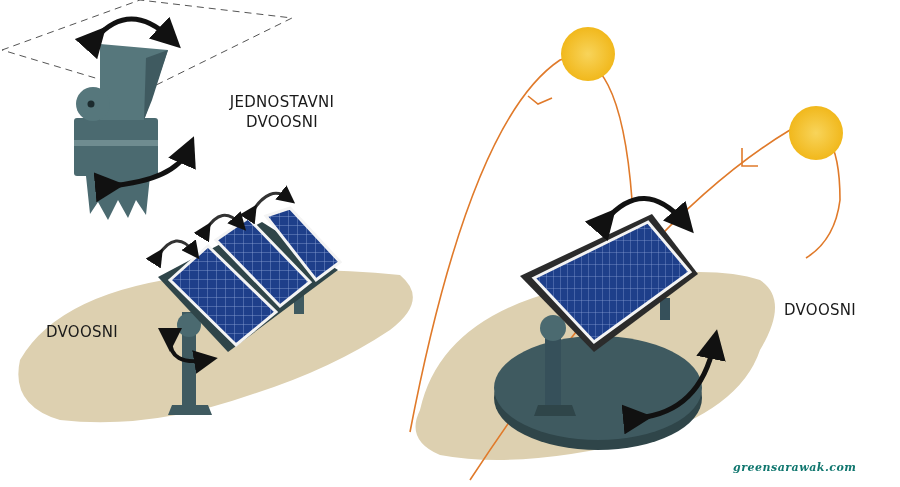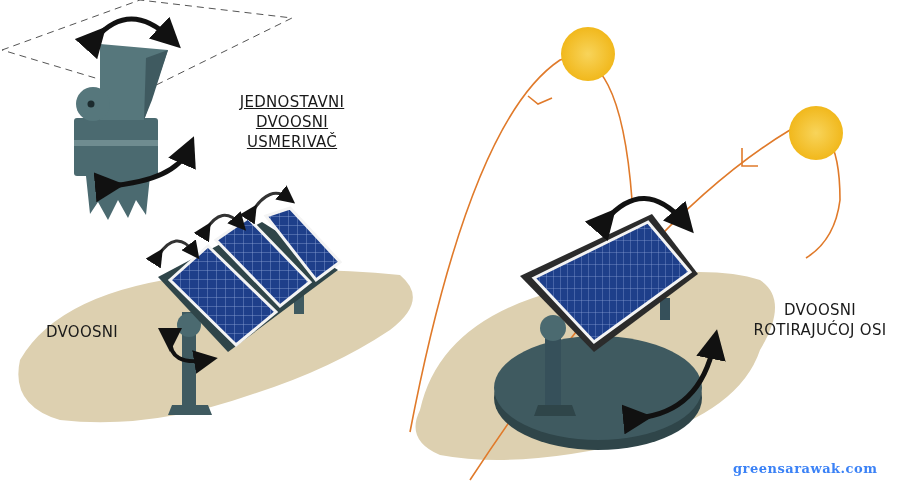--- a/index.html
+++ b/index.html
@@ -1,20 +1,20 @@
 <!DOCTYPE html>
 <html><head>
   <meta charset="utf-8">
   <style>
     html, body { margin: 0; padding: 0; background: #ffffff; }
     body { width: 900px; height: 487px; position: relative; overflow: hidden; font-family: "DejaVu Sans", sans-serif; }
     #scene { position: absolute; left: 0; top: 0; width: 900px; height: 487px; }
     .label { position: absolute; text-align: center; color: #1a1a1a; font-family: "DejaVu Sans", sans-serif; font-size: 15px; line-height: 20px; letter-spacing: 0.3px; }
     .label div { white-space: nowrap; }
-    .watermark { position: absolute; left: 733px; top: 461px; font-family: "DejaVu Serif", serif; font-weight: bold; font-size: 13px; color: #3b82f6; letter-spacing: 0.5px; }
+    .watermark { position: absolute; left: 733px; top: 461px; font-family: "DejaVu Serif", serif; font-style: italic; font-weight: bold; font-size: 11px; color: #0f766e; letter-spacing: 0.5px; }
   </style>
 </head>
 <body>
 
 <svg id="scene" viewBox="0 0 900 487" xmlns="http://www.w3.org/2000/svg">
   <defs>
     <pattern id="cells" width="9" height="9" patternUnits="userSpaceOnUse">
       <rect width="9" height="9" fill="#1e3f8a"></rect>
       <path d="M0 0 H9 M0 0 V9" stroke="#8fa6d8" stroke-width="0.8"></path>
     </pattern>
@@ -87,28 +87,26 @@
     <rect x="660" y="298" width="10" height="22" fill="#36505a"></rect>
 
     <path d="M520 276 L652 214 L698 274 L594 352 Z" fill="#2b2b2b"></path>
     <path d="M534 278 L648 222 L690 272 L594 342 Z" fill="url(#cells2)" stroke="#f4f4f4" stroke-width="3"></path>
 
     <path d="M606 220 Q644 176 684 222" fill="none" stroke="#111" stroke-width="5" marker-start="url(#ah)" marker-end="url(#ah)"></path>
     <path d="M638 418 Q700 412 714 344" fill="none" stroke="#111" stroke-width="5" marker-start="url(#ah)" marker-end="url(#ah)"></path>
   </g>
 </svg>
 
-<div class="label" style="left:222px; top:92px; width:140px;text-decoration:underline;">
+<div class="label" style="left:212px; top:92px; width:140px;">
   <div>JEDNOSTAVNI</div>
   <div>DVOOSNI</div>
-  <div>USMERIVAČ</div>
 </div>
 
 <div class="label" style="left:0px; top:322px; width:164px;">
   <div>DVOOSNI</div>
 </div>
 
 <div class="label" style="left:740px; top:300px; width:160px;">
   <div>DVOOSNI</div>
-  <div>ROTIRAJUĆOJ OSI</div>
 </div>
 
 <div class="watermark">greensarawak.com</div>
 
 </body></html>

